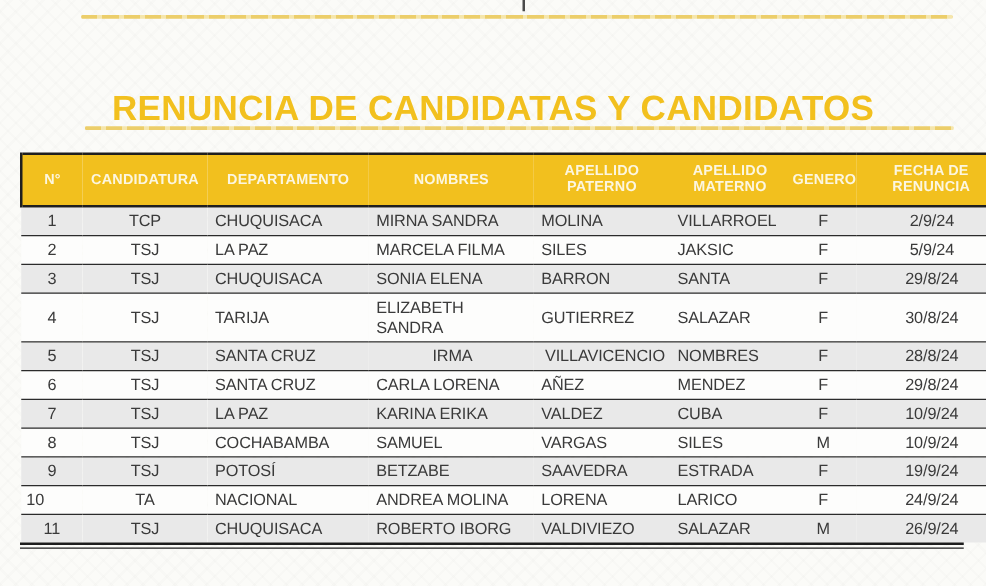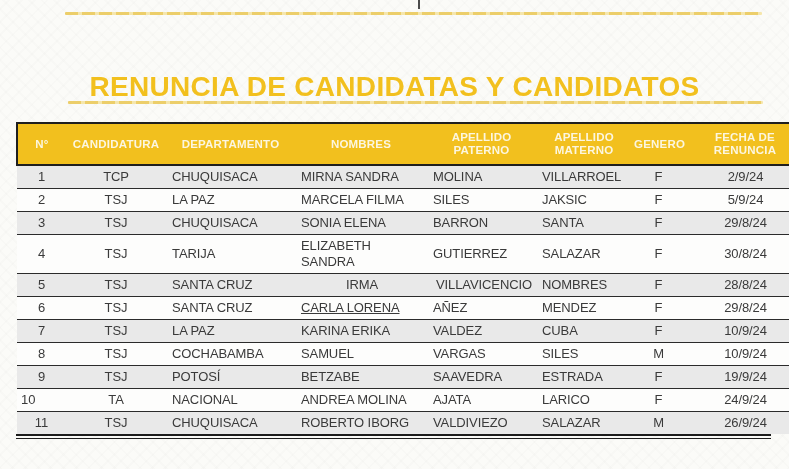--- a/index.html
+++ b/index.html
@@ -162,21 +162,21 @@
           <td class="pad-left" style="text-align: center;">IRMA</td>
           <td class="pad-left" style="text-align: right;">VILLAVICENCIO</td>
           <td class="pad-left" style="text-align: left;">NOMBRES</td>
           <td style="text-align: center;">F</td>
           <td style="text-align: center;">28/8/24</td>
         </tr>
         <tr>
           <td style="text-align: center;">6</td>
           <td style="text-align: center;">TSJ</td>
           <td class="pad-left" style="text-align: left;">SANTA CRUZ</td>
-          <td class="pad-left" style="text-align: left; text-decoration: underline;">CARLA LORENA</td>
+          <td class="pad-left" style="text-align: left;">CARLA LORENA</td>
           <td class="pad-left" style="text-align: left;">AÑEZ</td>
           <td class="pad-left" style="text-align: left;">MENDEZ</td>
           <td style="text-align: center;">F</td>
           <td style="text-align: center;">29/8/24</td>
         </tr>
         <tr>
           <td style="text-align: center;">7</td>
           <td style="text-align: center;">TSJ</td>
           <td class="pad-left" style="text-align: left;">LA PAZ</td>
           <td class="pad-left" style="text-align: left;">KARINA ERIKA</td>
@@ -203,21 +203,21 @@
           <td class="pad-left" style="text-align: left; margin-top: 18px;">SAAVEDRA</td>
           <td class="pad-left" style="text-align: left;">ESTRADA</td>
           <td style="text-align: center;">F</td>
           <td style="text-align: center;">19/9/24</td>
         </tr>
         <tr>
           <td style="text-align: left;">10</td>
           <td style="text-align: center;">TA</td>
           <td class="pad-left" style="text-align: left;">NACIONAL</td>
           <td class="pad-left" style="text-align: left;">ANDREA MOLINA</td>
-          <td class="pad-left" style="text-align: left;">AJATA</td>
+          <td class="pad-left" style="text-align: left;">LORENA</td>
           <td class="pad-left" style="text-align: left;">LARICO</td>
           <td style="text-align: center;">F</td>
           <td style="text-align: center;">24/9/24</td>
         </tr>
         <tr>
           <td style="text-align: center; margin-top: 24px;">11</td>
           <td style="text-align: center;">TSJ</td>
           <td class="pad-left" style="text-align: left;">CHUQUISACA</td>
           <td class="pad-left" style="text-align: left;">ROBERTO IBORG</td>
           <td class="pad-left" style="text-align: left;">VALDIVIEZO</td>

